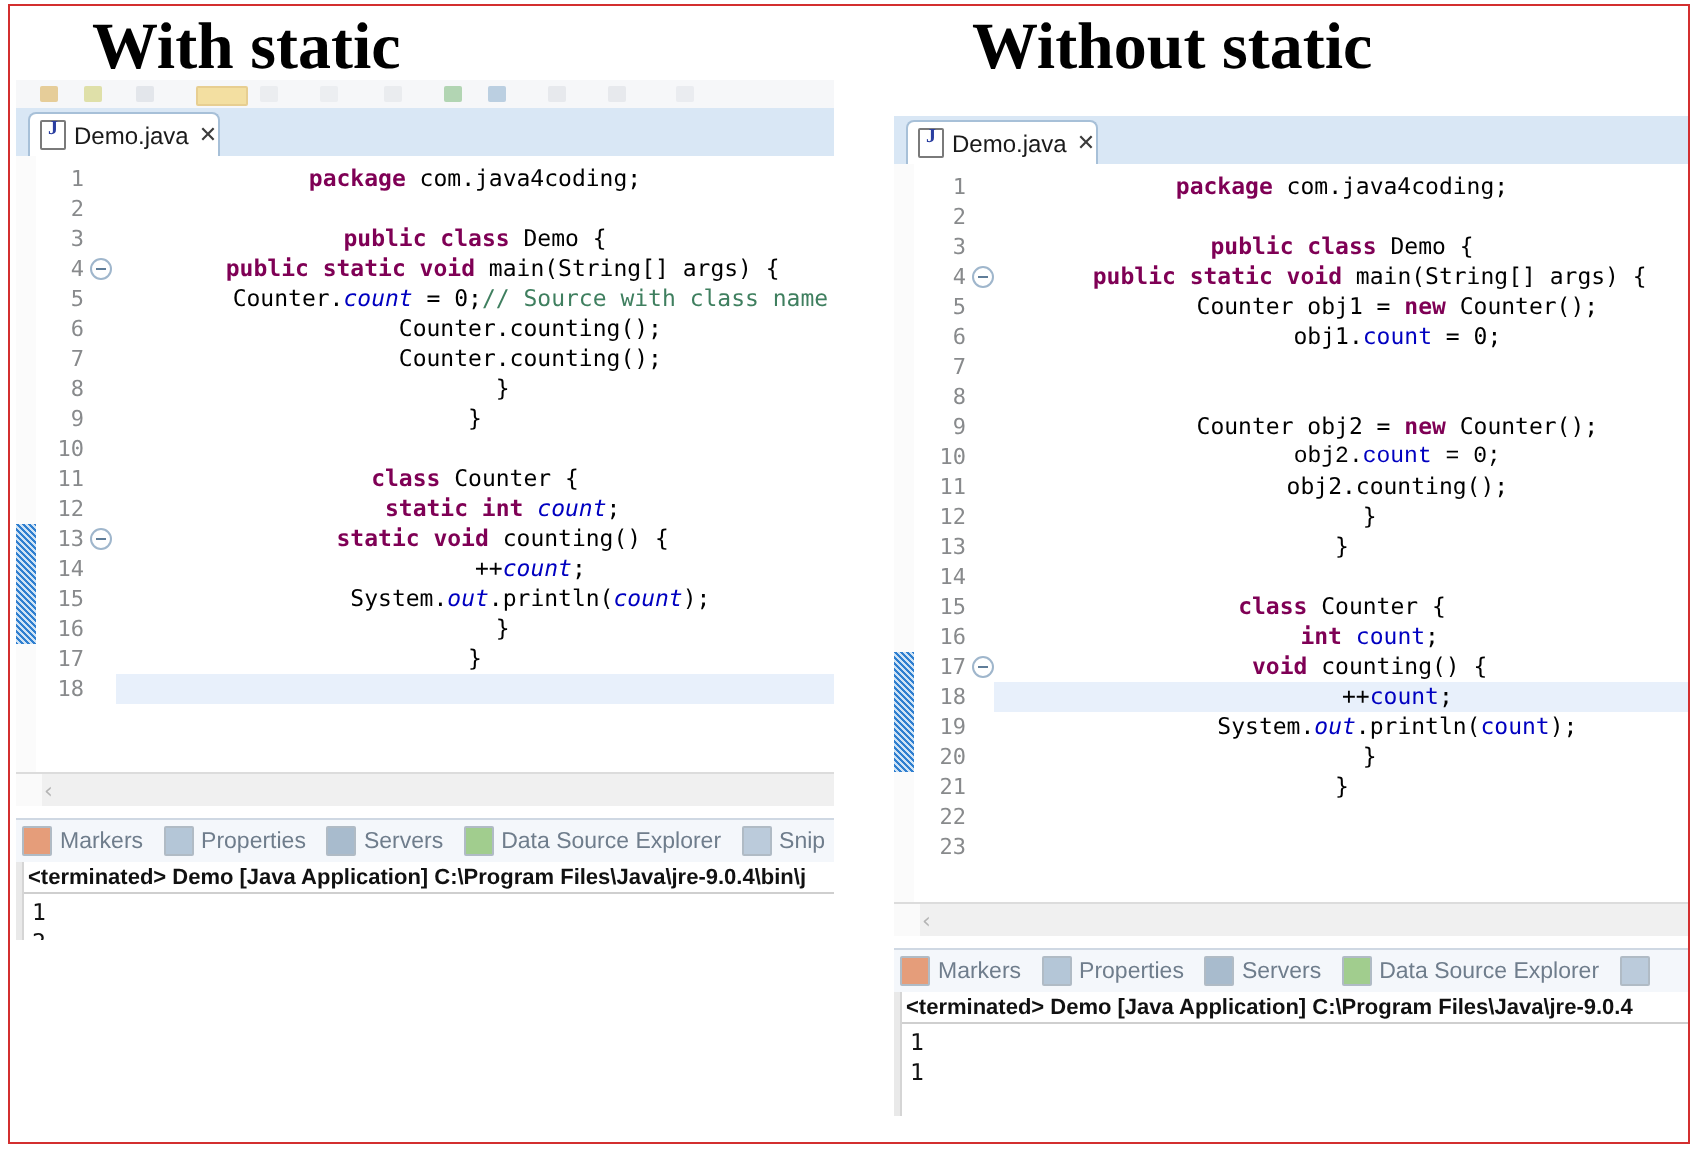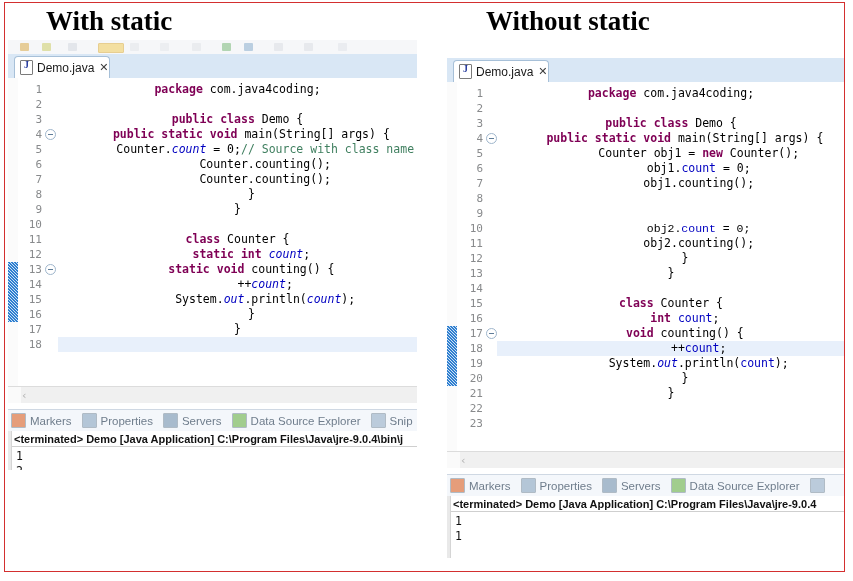--- a/index.html
+++ b/index.html
@@ -2,21 +2,21 @@
 <html><head>
 <meta charset="utf-8">
 <style>
   html,body{margin:0;padding:0;background:#ffffff;}
   body{width:853px;height:581px;font-family:"Liberation Sans",sans-serif;overflow:hidden;}
 
   .page{position:relative;width:853px;height:581px;box-sizing:border-box;}
   .page-border{position:absolute;left:4px;top:2px;width:841px;height:570px;border:1.5px solid #d32f2f;box-sizing:border-box;pointer-events:none;}
 
   
-  .title{position:absolute;font-family:"Liberation Serif",serif;font-weight:bold;font-size:27px;color:#000;letter-spacing:0px;white-space:nowrap;}
+  .title{position:absolute;font-family:"Liberation Serif",serif;font-weight:bold;font-size:33px;color:#000;letter-spacing:0px;white-space:nowrap;}
   #title-left{left:46px;top:6px;}
   #title-right{left:486px;top:6px;}
 
   
   .panel{position:absolute;box-sizing:border-box;overflow:hidden;background:#ffffff;}
 
   
   .toolbar-strip{position:absolute;left:0;top:0;height:14px;width:100%;background:#f6f7f9;border-bottom:1px solid #e3e6ea;overflow:hidden;}
   .tb-ico{position:absolute;top:3px;width:9px;height:8px;opacity:.5;border-radius:1px;}
 
@@ -235,22 +235,22 @@
           <div class="num" style="top: 319px; left: 0px; width: 26px;">22</div>
           <div class="num" style="top: 334px; left: 0px; width: 26px;">23</div>
         </div>
       <div class="code" id="right-code" style="left:50px;">
           <div class="ln" style="top: 4px;"><span class="k">package</span><span class="t"> com.java4coding;</span></div>
           <div class="ln" style="top: 19px;"></div>
           <div class="ln" style="top: 34px;"><span class="k">public class</span><span class="t"> Demo {</span></div>
           <div class="ln" style="top: 49px;"><span class="t">    </span><span class="k">public static void</span><span class="t"> main(String[] args) {</span></div>
           <div class="ln" style="top: 64px;"><span class="t">        Counter obj1 = </span><span class="k">new</span><span class="t"> Counter();</span></div>
           <div class="ln" style="top: 79px;"><span class="t">        obj1.</span><span class="fn">count</span><span class="t"> = 0;</span></div>
-          <div class="ln" style="top: 94px;"><span class="t">        obj1.counting();</span></div>
           <div class="ln" style="top: 109px;"></div>
+          <div class="ln" style="top: 124px;"><span class="t">        Counter obj2 = </span><span class="k">new</span><span class="t"> Counter();</span></div>
           <div class="ln" style="top: 139px; font-family: Liberation Mono, monospace;"><span class="t">        obj2.</span><span class="fn">count</span><span class="t"> = 0;</span></div>
           <div class="ln" style="top: 154px;"><span class="t">        obj2.counting();</span></div>
           <div class="ln" style="top: 169px;"><span class="t">    }</span></div>
           <div class="ln" style="top: 184px;"><span class="t">}</span></div>
           <div class="ln" style="top: 199px;"></div>
           <div class="ln" style="top: 214px;"><span class="k">class</span><span class="t"> Counter {</span></div>
           <div class="ln" style="top: 229px;"><span class="t">    </span><span class="k">int</span><span class="t"> </span><span class="fn">count</span><span class="t">;</span></div>
           <div class="ln" style="top: 244px;"><span class="t">    </span><span class="k">void</span><span class="t"> counting() {</span></div>
           <div class="hl" style="top: 259px;"></div>
           <div class="ln" style="top: 259px;"><span class="t">        ++</span><span class="fn">count</span><span class="t">;</span></div>

